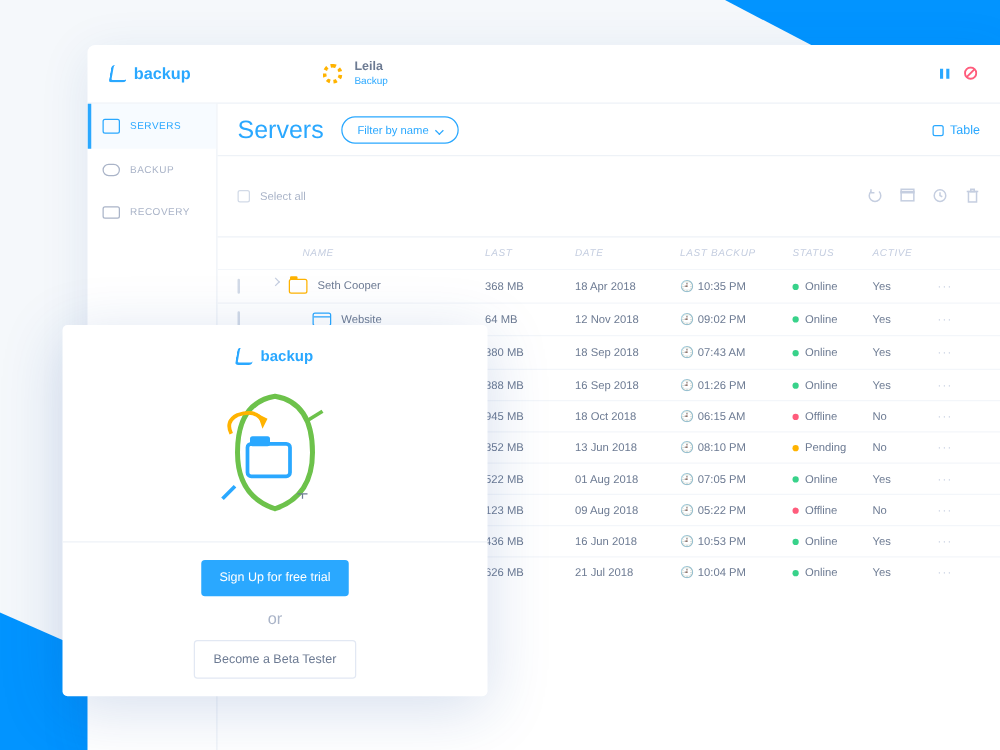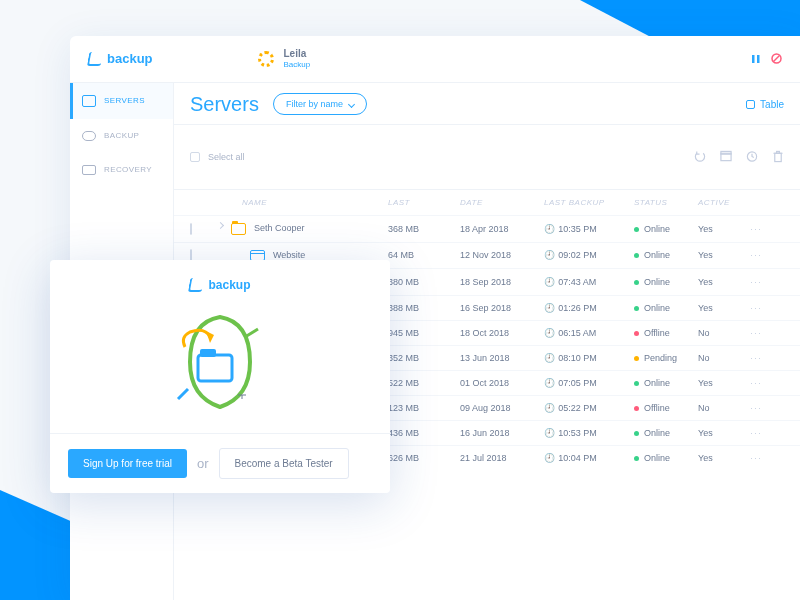--- a/index.html
+++ b/index.html
@@ -65,21 +65,21 @@
   .dot.online { background:#38d28a; }
   .dot.offline { background:#ff5c7c; }
   .dot.pending { background:#ffb300; }
   .more { color:#c5cee0; letter-spacing:1px; cursor:pointer; }
 
   .modal { position: absolute; left: 50px; top: 260px; width: 340px; background:#fff; border-radius:4px; box-shadow: 0 10px 50px rgba(30,80,160,0.18); }
   .modal-body { padding: 18px 18px 14px; text-align:center; }
   .modal-logo { display:inline-flex; align-items:center; gap:5px; color:#2aa8ff; font-weight:700; font-size:12px; margin-bottom:12px;}
   .art { height: 115px; display:flex; align-items:center; justify-content:center; }
   .modal-tag { color:#2aa8ff; font-size:10px; margin-top:8px; }
-  .modal-foot { display:flex; align-items:center; gap:10px; padding:14px 18px; border-top:1px solid #eef2f7;}
+  .modal-foot { display:flex; align-items:center; gap:10px; padding:14px 18px; border-top:1px solid #eef2f7;flex-direction:column;}
   .btn-primary { background:#2aa8ff; color:#fff; border:none; padding:9px 15px; font-size:10px; border-radius:3px; cursor:pointer;}
   .btn-outline { background:#fff; color:#6d7b93; border:1px solid #e2e8f3; padding:9px 15px; font-size:10px; border-radius:3px; cursor:pointer;}
   .or { color:#aab4c8; font-size:13px;}
 </style>
 </head>
 <body>
 
 <div class="bg-tri-tr"></div>
 <div class="bg-tri-bl"></div>
 
@@ -267,21 +267,21 @@
             <div>No</div>
             <div class="more">···</div>
           </div>
           <div class="row">
             <div><span class="checkbox"></span></div>
             <div class="name-cell ">
               <span style="width:6px"></span>
               <span>...organ</span>
             </div>
             <div>522 MB</div>
-            <div>01 Oct 2018</div>
+            <div>01 Aug 2018</div>
             <div><span class="clk">🕘</span>07:05 PM</div>
             <div><span class="dot online"></span>Online</div>
             <div>Yes</div>
             <div class="more">···</div>
           </div>
           <div class="row">
             <div><span class="checkbox"></span></div>
             <div class="name-cell ">
               <span style="width:6px"></span>
               <span>...ullivan</span>

